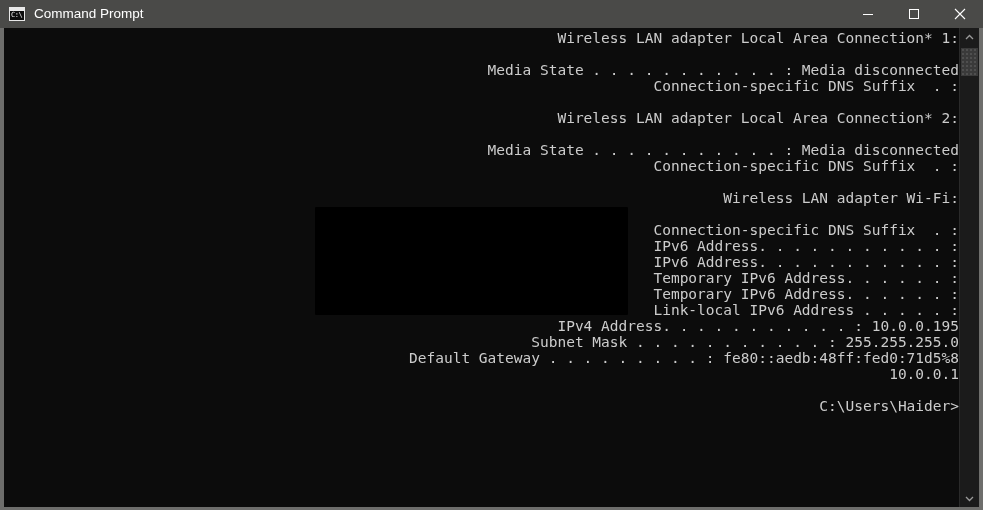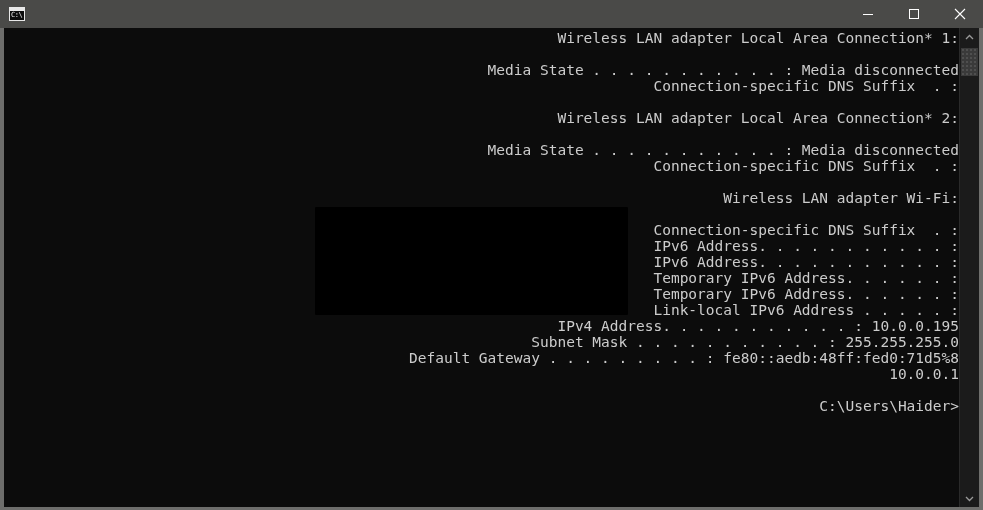--- a/index.html
+++ b/index.html
@@ -183,20 +183,21 @@
 <body>
 
 <div id="window">
 
   <div id="titlebar">
     <div id="titlebar-left">
       <div id="cmd-icon">
         <div class="bar"></div>
         <div class="glyph">C:\</div>
       </div>
+      <div id="window-title">Command Prompt</div>
     </div>
     <div id="window-controls">
       <div class="winbtn">
         <svg width="12" height="12" viewBox="0 0 12 12" aria-hidden="true">
           <rect x="1" y="6" width="10" height="1" fill="#ffffff"></rect>
         </svg>
       </div>
       <div class="winbtn">
         <svg width="12" height="12" viewBox="0 0 12 12" aria-hidden="true">
           <rect x="1.5" y="1.5" width="9" height="9" fill="none" stroke="#ffffff" stroke-width="1"></rect>

